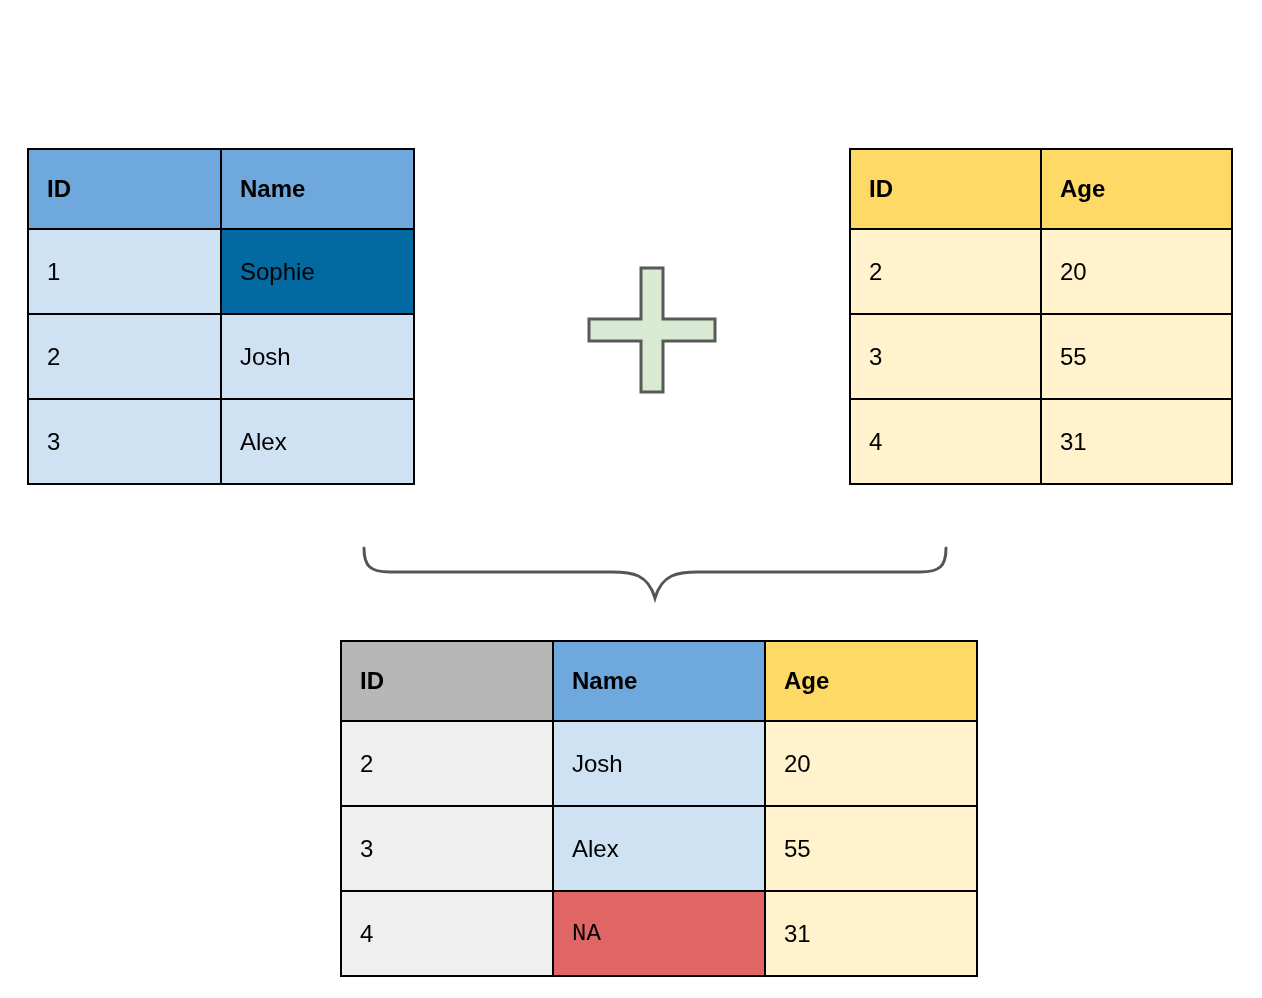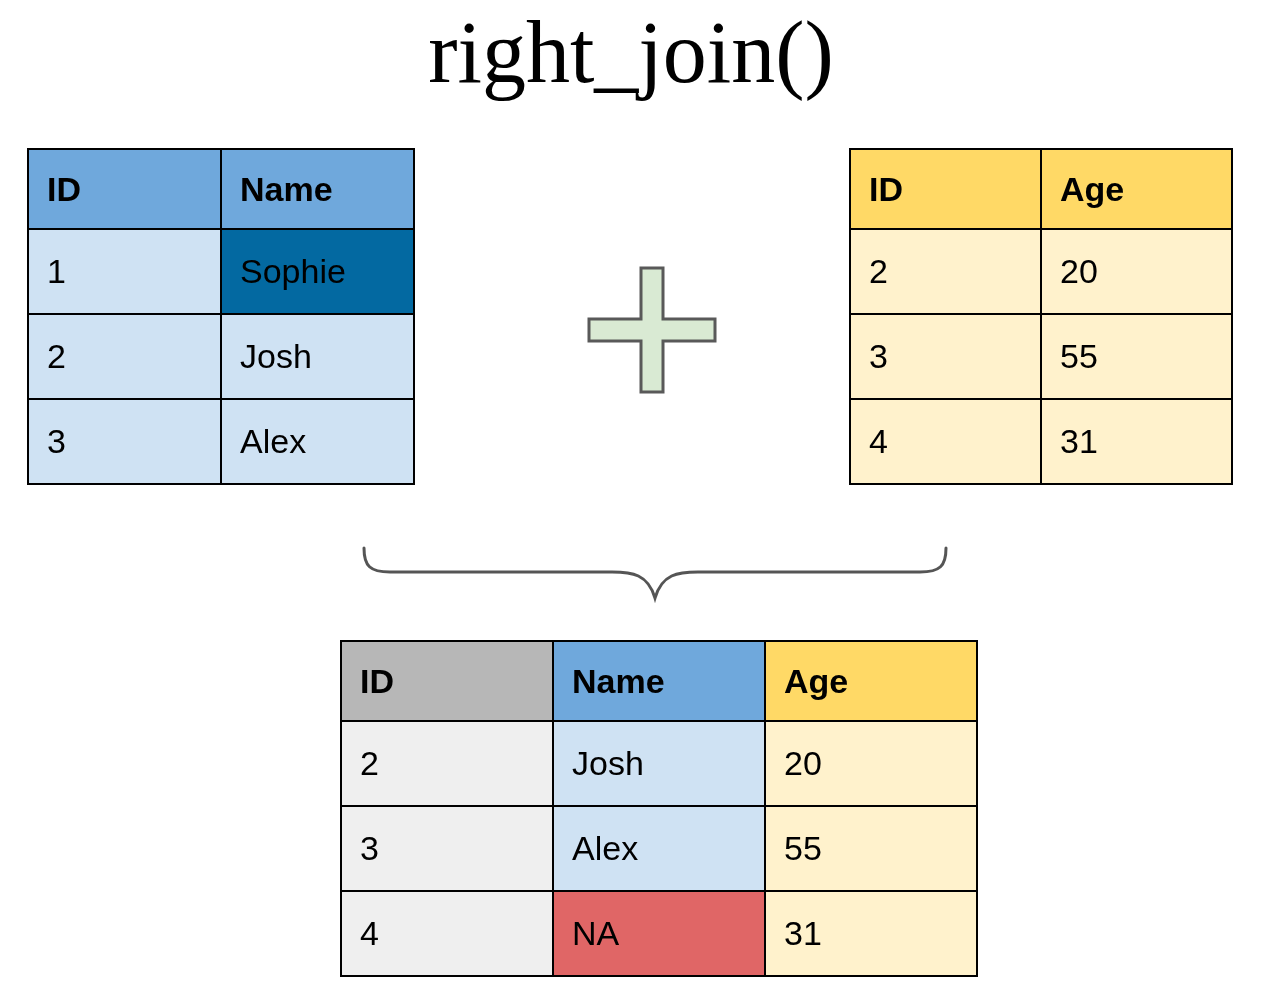--- a/index.html
+++ b/index.html
@@ -17,21 +17,21 @@
     font-family:"Liberation Serif","DejaVu Serif",serif;
     font-size:88px;
     line-height:1.15;
     color:#000000;
     white-space:nowrap;
   }
   table.dtable{
     position:absolute;
     border-collapse:collapse;
     table-layout:fixed;
-    font-size:34px;
+    font-size:24px;
     color:#000000;
     border-radius:19px;
   }
   table.dtable td{
     border:2px solid #000000;
     padding:0 0 0 18px;
     vertical-align:middle;
     overflow:hidden;
     white-space:nowrap;
   }
@@ -45,21 +45,20 @@
   #result-table{left:340px;top:640px;}
   #result-table col{width:212px;}
   .plus-wrap{position:absolute;left:587px;top:266px;width:130px;height:128px;}
   .brace-wrap{position:absolute;left:360px;top:542px;width:592px;height:62px;}
 </style>
 </head>
 <body>
 
 <div class="canvas">
 
-  <div class="title">right_join()</div>
 
   <table class="dtable" id="left-table">
     <colgroup>
         <col>
         <col>
       </colgroup>
     <tbody>
         <tr class="hrow">
       <td class="hcell" style="background-color: rgb(111, 168, 220);">ID</td>
       <td class="hcell" style="background-color: rgb(111, 168, 220);">Name</td>
@@ -133,19 +132,19 @@
       <td style="background-color: rgb(207, 226, 243);">Josh</td>
       <td style="background-color: rgb(255, 242, 204);">20</td>
     </tr>
     <tr class="drow">
       <td style="background-color: rgb(239, 239, 239);">3</td>
       <td style="background-color: rgb(207, 226, 243);">Alex</td>
       <td style="background-color: rgb(255, 242, 204);">55</td>
     </tr>
     <tr class="drow">
       <td style="background-color: rgb(239, 239, 239);">4</td>
-      <td style="background-color: rgb(224, 102, 102);">NA</td>
+      <td style="background-color: rgb(224, 102, 102); font-family: Liberation Mono, monospace;">NA</td>
       <td style="background-color: rgb(255, 242, 204);">31</td>
     </tr>
   </tbody>
     </table>
 
 </div>
 
 </body></html>

